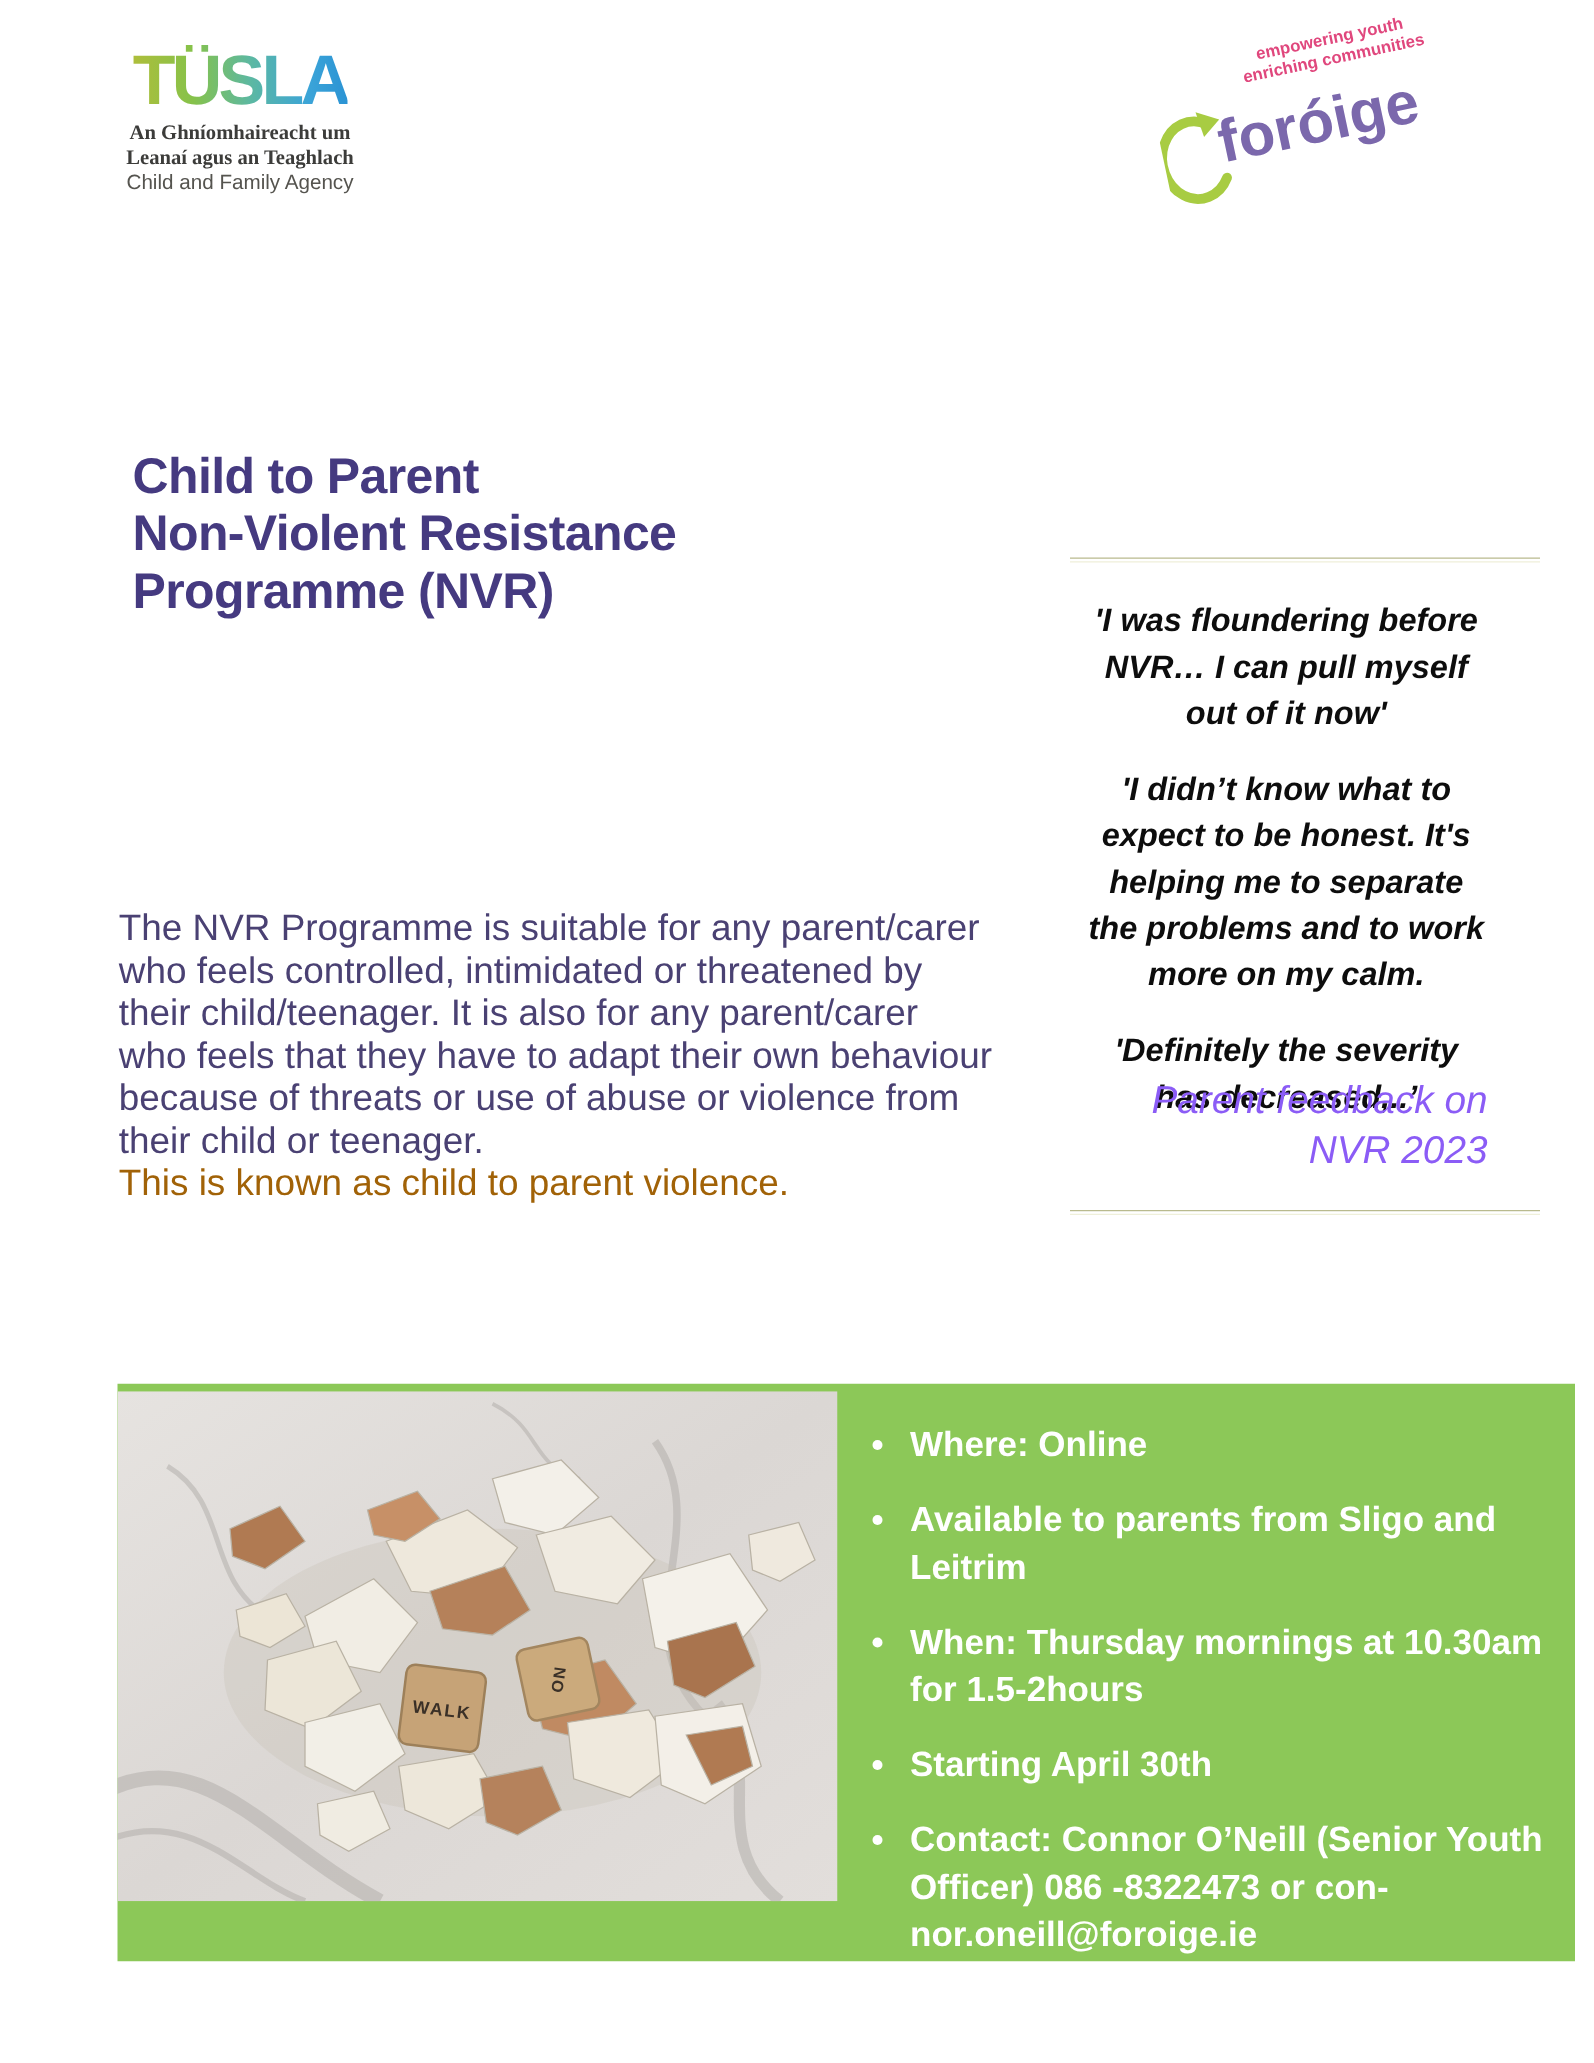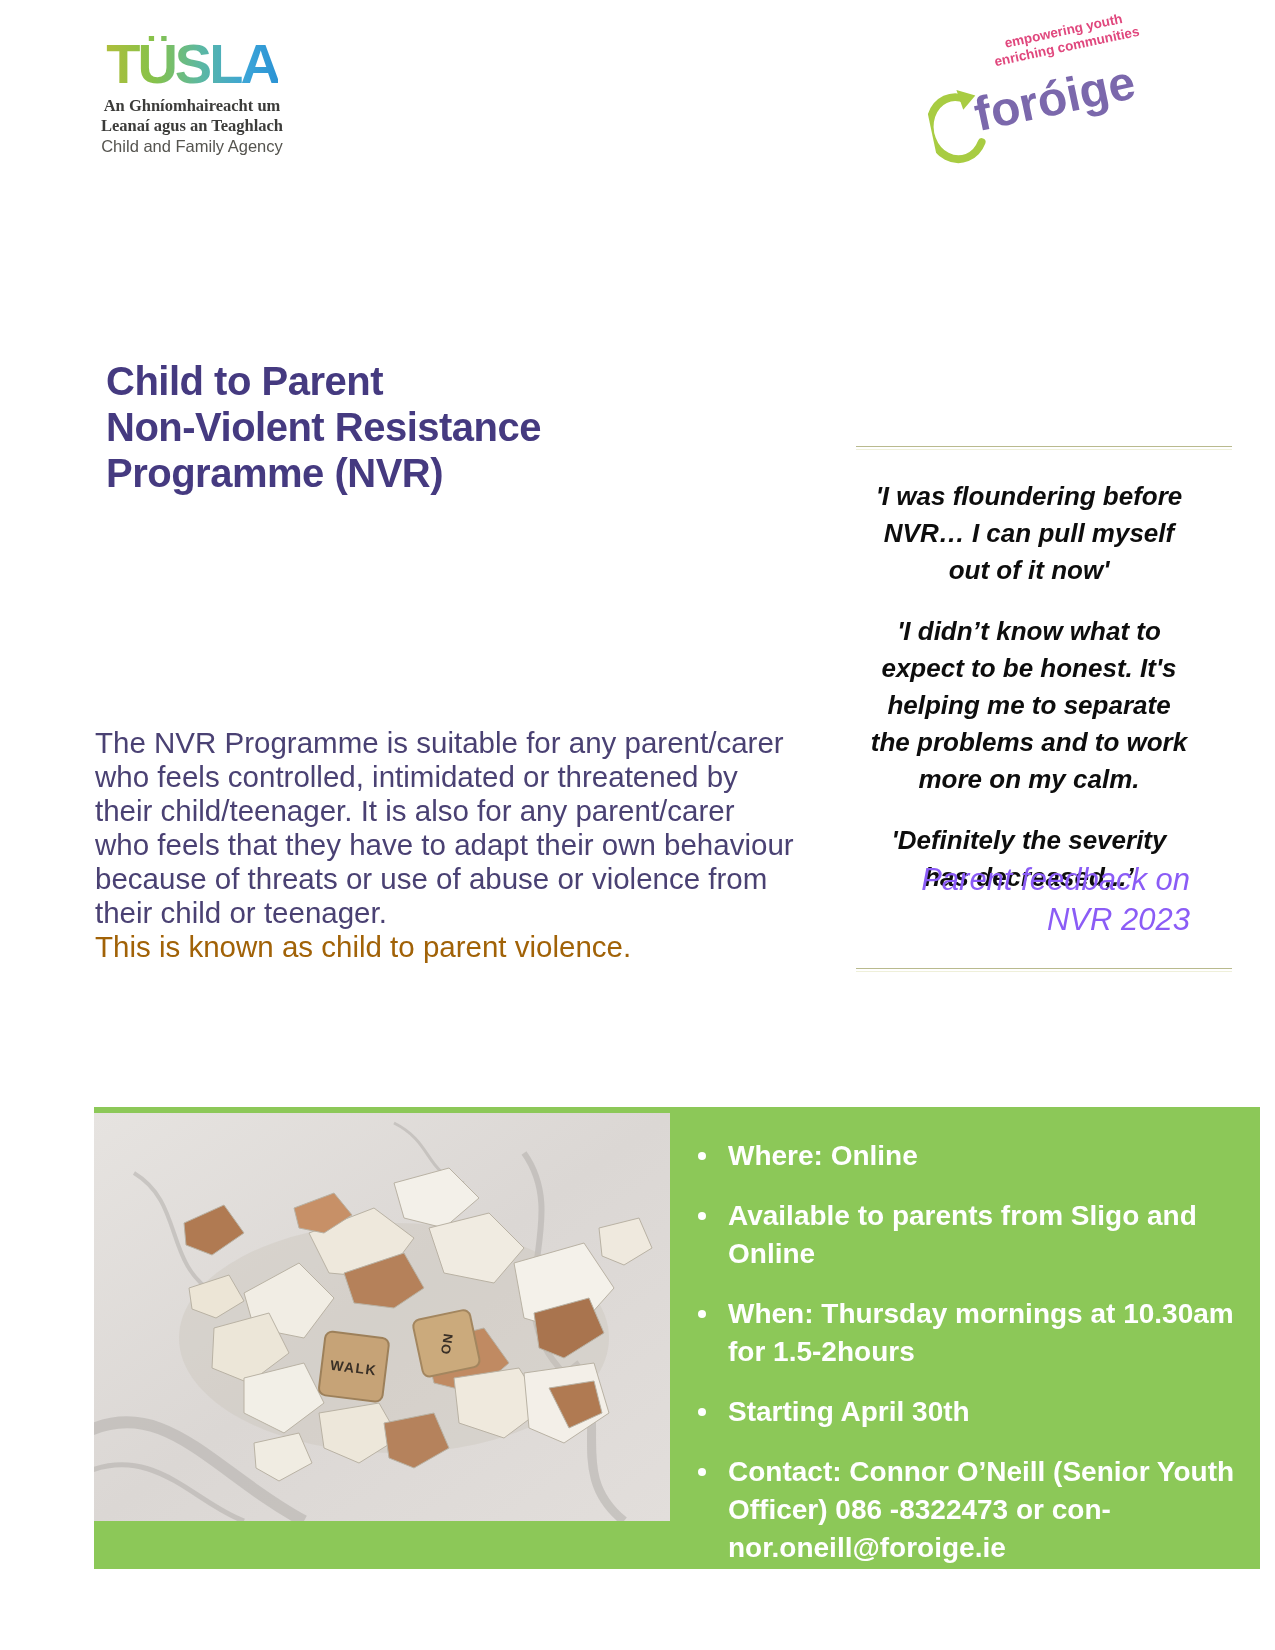--- a/index.html
+++ b/index.html
@@ -170,20 +170,20 @@
         <text x="32" y="38" text-anchor="middle" font-family="Liberation Sans, sans-serif" font-size="14" font-weight="bold" letter-spacing="1.5" fill="#3a3027">WALK</text>
       </g>
       <g transform="translate(318,208) rotate(-12)">
         <rect x="0" y="0" width="58" height="58" rx="7" fill="#cbaa7c" stroke="#a3865f" stroke-width="2"></rect>
         <text x="29" y="34" text-anchor="middle" font-family="Liberation Sans, sans-serif" font-size="13" font-weight="bold" letter-spacing="1" fill="#3a3027" transform="rotate(-70 29 29)">ON</text>
       </g>
     </svg>
 
     <ul class="bullets">
       <li>Where: Online</li>
-      <li>Available to parents from Sligo and Online</li>
+      <li>Available to parents from Sligo and Leitrim</li>
       <li>When: Thursday mornings at 10.30am for 1.5-2hours</li>
       <li>Starting April 30th</li>
       <li>Contact: Connor O’Neill (Senior Youth Officer) 086 -8322473 or con-nor.oneill@foroige.ie</li>
     </ul>
   </div>
 
 </div>
 
 </body></html>

